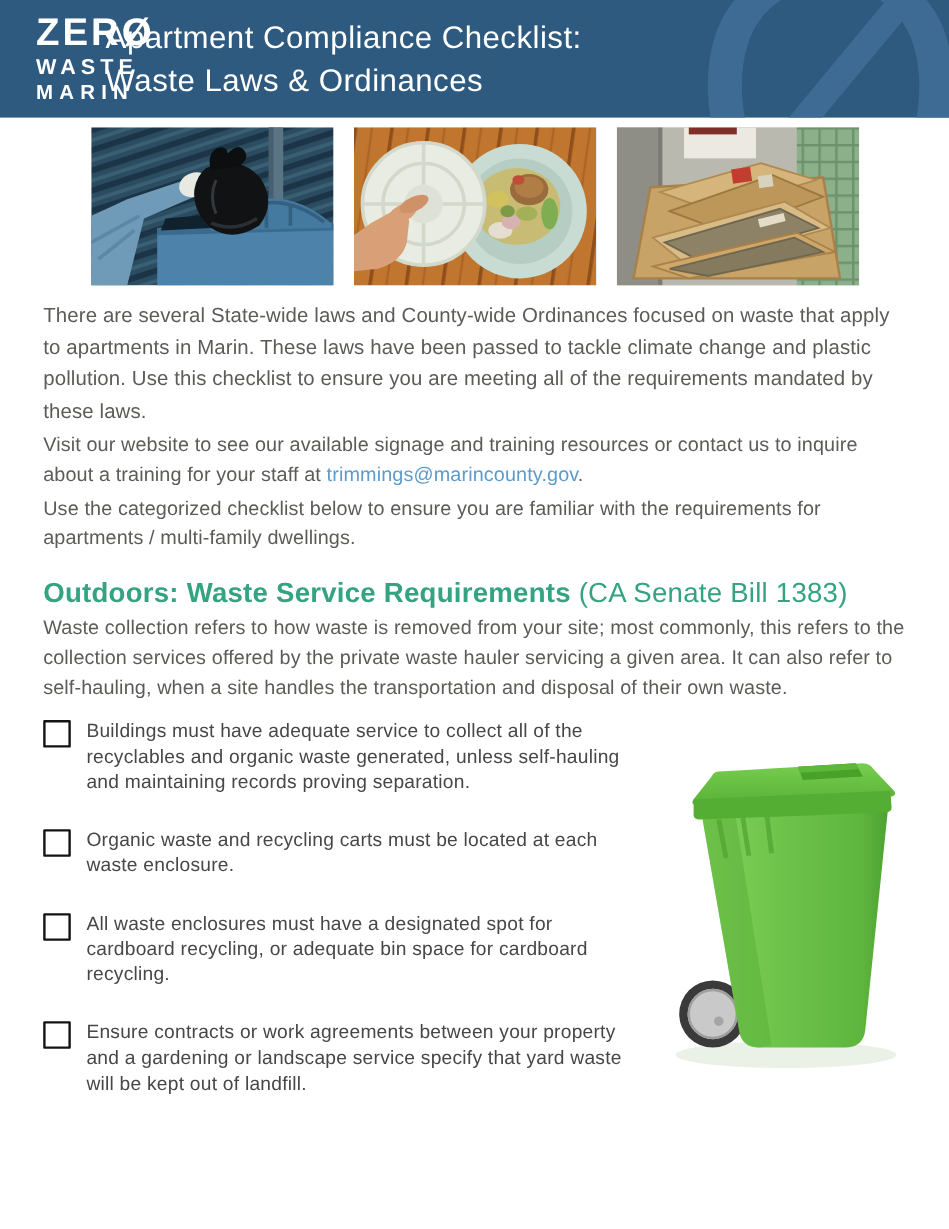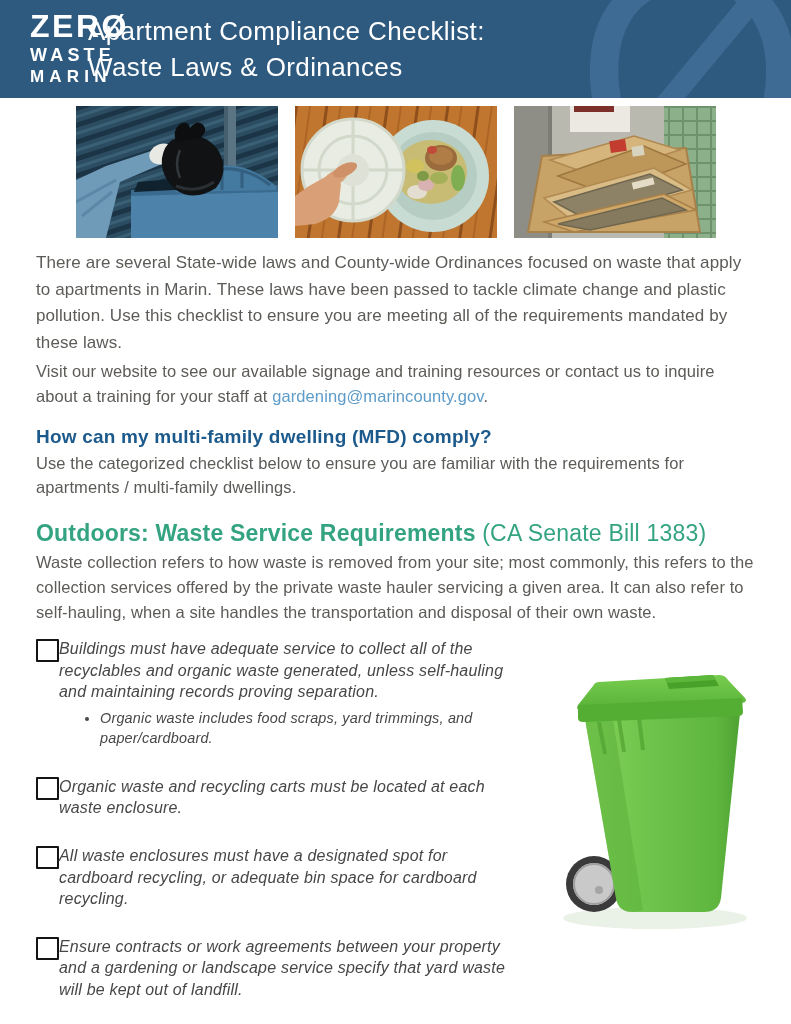--- a/index.html
+++ b/index.html
@@ -32,22 +32,22 @@
   .h-green { margin-top:20px; font-size:23px; color:#33a381; letter-spacing:0.2px; }
   .h-green .bold-part { font-weight:bold; }
   .h-green .light-part { font-weight:400; }
 
   
   .check-zone { position:relative; margin-top:14px; min-height:345px; }
   .bin-art { position:absolute; top:14px; right:-2px; width:210px; height:285px; }
   .check-item { display:flex; align-items:flex-start; margin-bottom:27px; width:510px; }
   .checkbox { flex:0 0 auto; width:23px; height:23px; border:2.5px solid #141414;
               border-radius:1px; margin-top:1px; background:#fff; cursor:pointer; }
-  .check-text { margin-left:0; width:455px; font-size:16px; line-height:1.33;
-                color:#474747; letter-spacing:0.2px;font-style:italic; }
+  .check-text { margin-left:13px; width:455px; font-size:16px; line-height:1.33;
+                color:#474747; letter-spacing:0.2px; }
   .sub-list { margin:7px 0 0 27px; width:404px; }
   .sub-list li { font-size:14.4px; line-height:1.38; color:#474747; letter-spacing:0.2px;
                  margin-left:14px; }
 </style>
 </head>
 <body>
 
 <div class="header">
   <div class="watermark">Ø</div>
   <div class="logo">
@@ -160,23 +160,22 @@
       <rect x="118" y="40" width="12" height="10" fill="#d8d3be" transform="rotate(-8 124 45)"></rect>
       <rect x="118" y="74" width="22" height="7" fill="#e4dcc6" transform="rotate(-14 129 77)"></rect>
     </svg>
   </div>
 </div>
 
 <div class="content">
 
   <p class="intro">There are several State-wide laws and County-wide Ordinances focused on waste that apply to apartments in Marin. These laws have been passed to tackle climate change and plastic pollution. Use this checklist to ensure you are meeting all of the requirements mandated by these laws.</p>
 
-  <p class="body-text"><span>Visit our website to see our available signage and training resources or contact us to inquire about a training for your staff at </span><span class="email-link">gardening@marincounty.gov</span><span>.</span></p>
-
-  <h2 class="h-blue">How can my multi-family dwelling (MFD) comply?</h2>
+  <p class="body-text"><span>Visit our website to see our available signage and training resources or contact us to inquire about a training for your staff at </span><span class="email-link">trimmings@marincounty.gov</span><span>.</span></p>
+
   <p class="body-text">Use the categorized checklist below to ensure you are familiar with the requirements for apartments / multi-family dwellings.</p>
 
   <h1 class="h-green"><span class="bold-part">Outdoors: Waste Service Requirements</span><span class="light-part"> (CA Senate Bill 1383)</span></h1>
   <p class="body-text">Waste collection refers to how waste is removed from your site; most commonly, this refers to the collection services offered by the private waste hauler servicing a given area. It can also refer to self-hauling, when a site handles the transportation and disposal of their own waste.</p>
 
   <div class="check-zone">
 
     <div class="bin-art">
       <svg viewBox="0 0 210 285">
         <defs>
@@ -207,23 +206,20 @@
         <path d="M31 53 L195 46 L196 60 Q196 64 191 64 L36 70 Q31 70 31 66 Z" fill="#54ae33"></path>
         <path d="M118 26 L166 23 L172 34 L122 37 Z" fill="#48a129"></path>
         <path d="M118 26 L166 23 L168 28 L120 31 Z" fill="#5cb83a"></path>
       </svg>
     </div>
 
     <div class="check-item">
       <div class="checkbox"></div>
       <div class="check-text">
         <span>Buildings must have adequate service to collect all of the recyclables and organic waste generated, unless self-hauling and maintaining records proving separation.</span>
-        <ul class="sub-list">
-          <li>Organic waste includes food scraps, yard trimmings, and paper/cardboard.</li>
-        </ul>
       </div>
     </div>
 
     <div class="check-item">
       <div class="checkbox"></div>
       <div class="check-text">Organic waste and recycling carts must be located at each waste enclosure.</div>
     </div>
 
     <div class="check-item">
       <div class="checkbox"></div>

